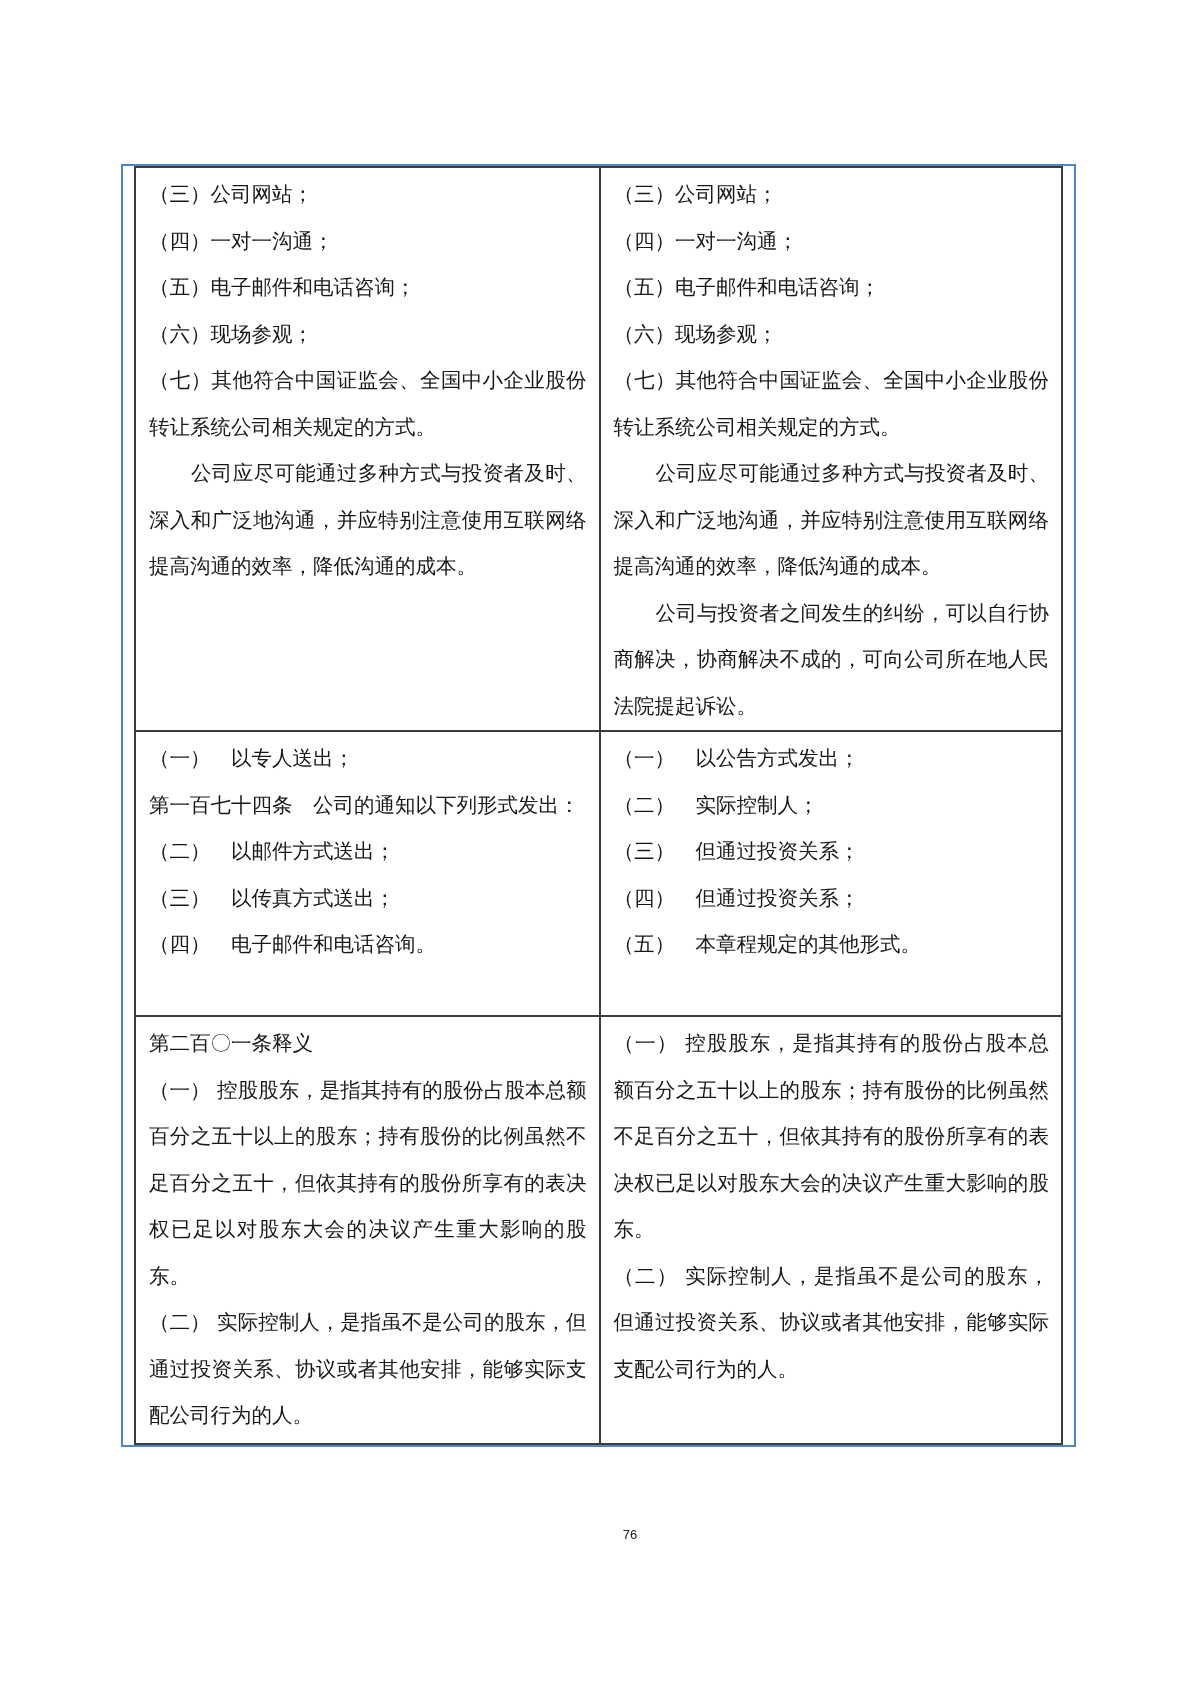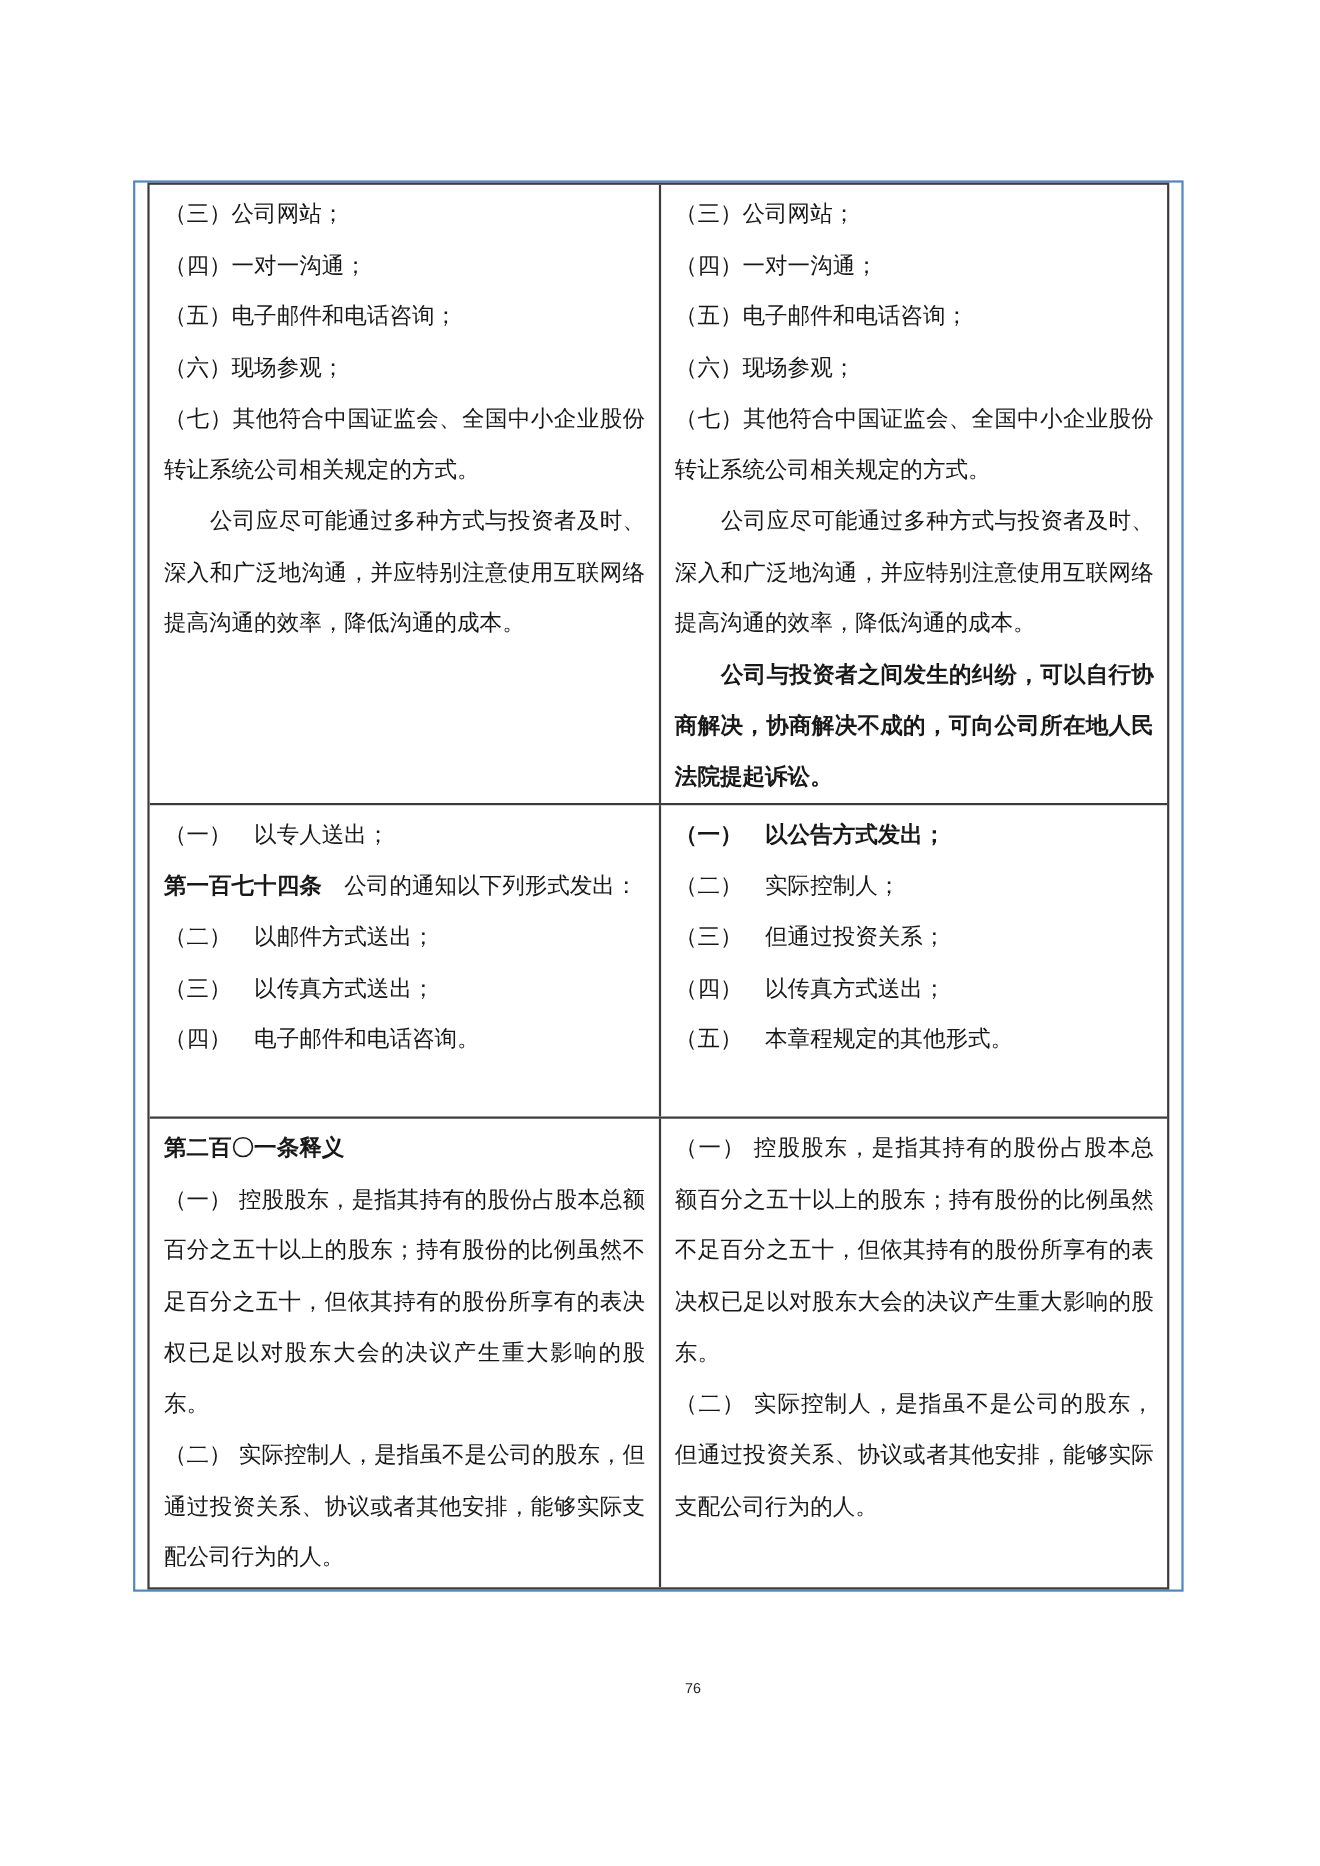--- a/index.html
+++ b/index.html
@@ -21,21 +21,21 @@
   .row1{min-height:283px;}
   .row2{min-height:426px;justify-content:space-between;}
   .cell{
     width:50%;box-sizing:border-box;padding:3px 12px 0 13px;
     font-size:20.5px;line-height:46.5px;text-align:justify;
     overflow-wrap:break-word;
   }
   .cell.r{border-left:2px solid #3B3B3B;}
   .blk{margin:0;}
   .indent{text-indent:2.05em;}
-  .b{font-weight:bold;}
+  .b{font-weight:normal;}
   .pagenum{
     position:absolute;left:630px;top:1527px;transform:translateX(-50%);
     font-family:"Liberation Sans","DejaVu Sans",sans-serif;font-size:13px;color:#232323;
   }
 </style>
 </head>
 <body>
 
 <div class="frame">
   <div class="tbl">
@@ -65,21 +65,21 @@
         <p class="blk">（一）　以专人送出；</p>
         <p class="blk"><span class="b">第一百七十四条</span><span>　公司的通知以下列形式发出：</span></p>
         <p class="blk">（二）　以邮件方式送出；</p>
         <p class="blk">（三）　以传真方式送出；</p>
         <p class="blk">（四）　电子邮件和电话咨询。</p>
       </div>
       <div class="cell r">
         <p class="blk b">（一）　以公告方式发出；</p>
         <p class="blk">（二）　实际控制人；</p>
         <p class="blk">（三）　但通过投资关系；</p>
-        <p class="blk">（四）　以传真方式送出；</p>
+        <p class="blk">（四）　但通过投资关系；</p>
         <p class="blk">（五）　本章程规定的其他形式。</p>
       </div>
     </div>
 
     <div class="row row2">
       <div class="cell">
         <p class="blk b">第二百〇一条释义</p>
         <p class="blk">（一） 控股股东，是指其持有的股份占股本总额百分之五十以上的股东；持有股份的比例虽然不足百分之五十，但依其持有的股份所享有的表决权已足以对股东大会的决议产生重大影响的股东。</p>
         <p class="blk">（二） 实际控制人，是指虽不是公司的股东，但通过投资关系、协议或者其他安排，能够实际支配公司行为的人。</p>
       </div>

